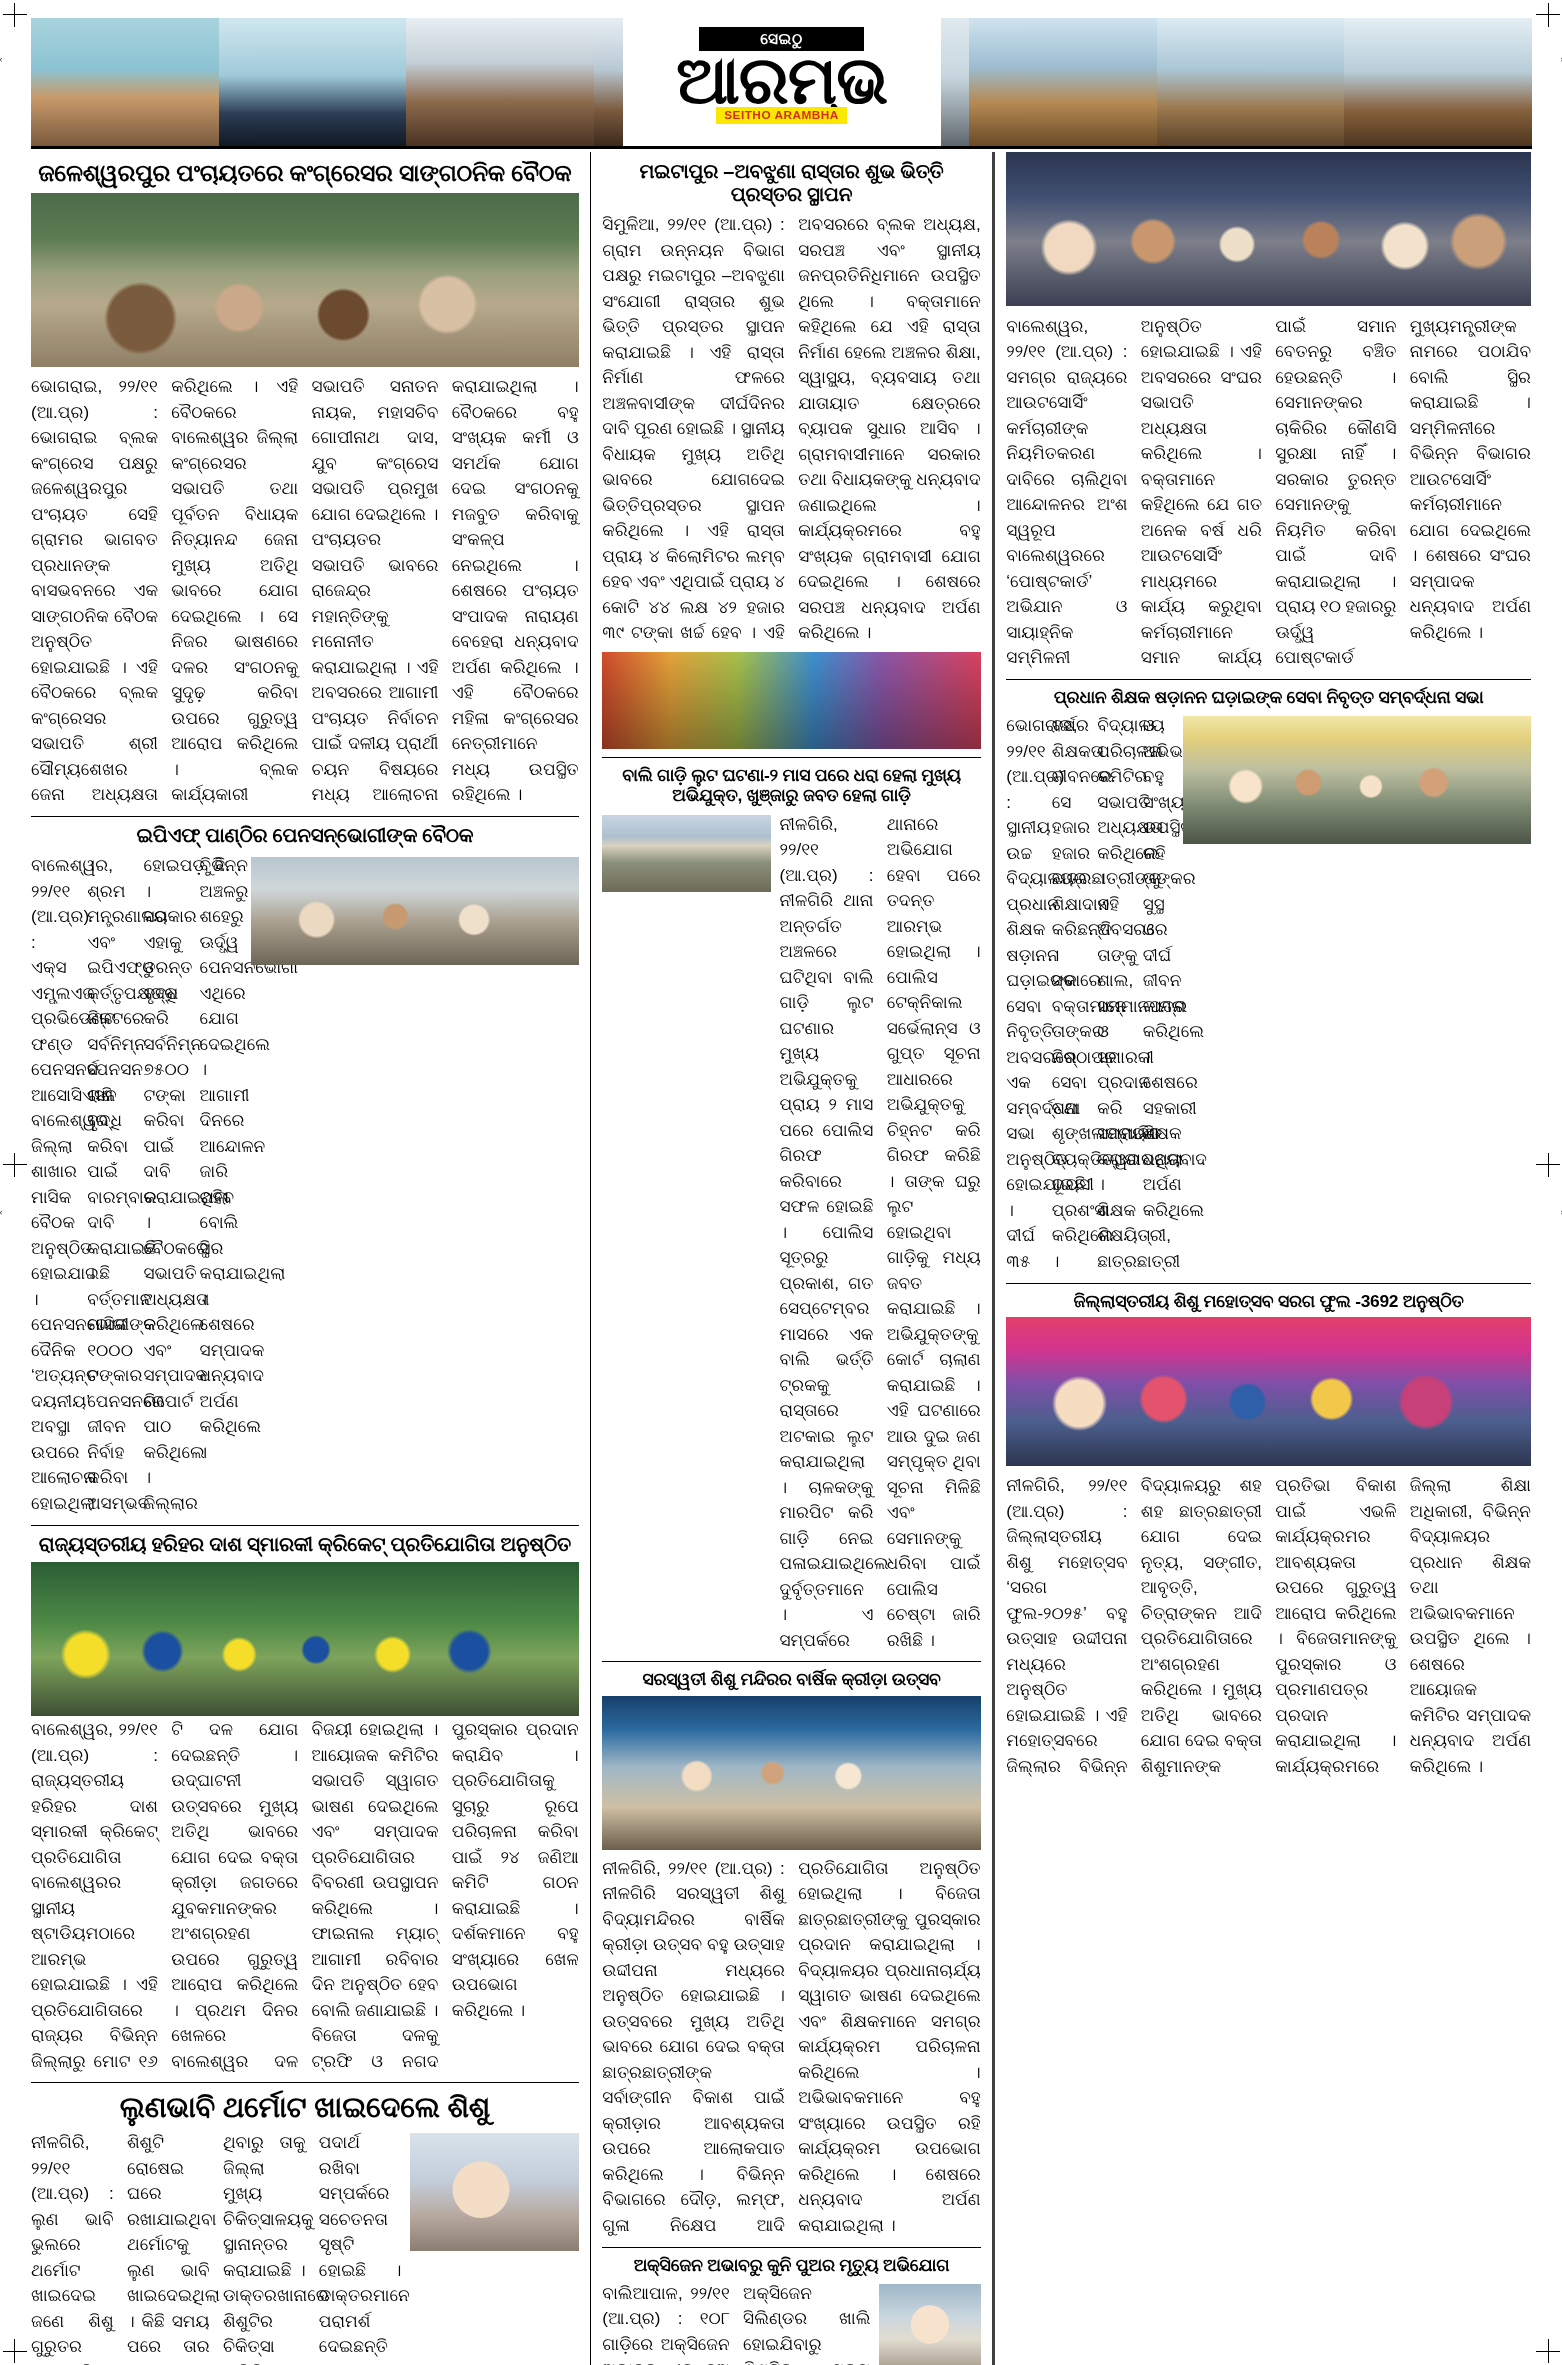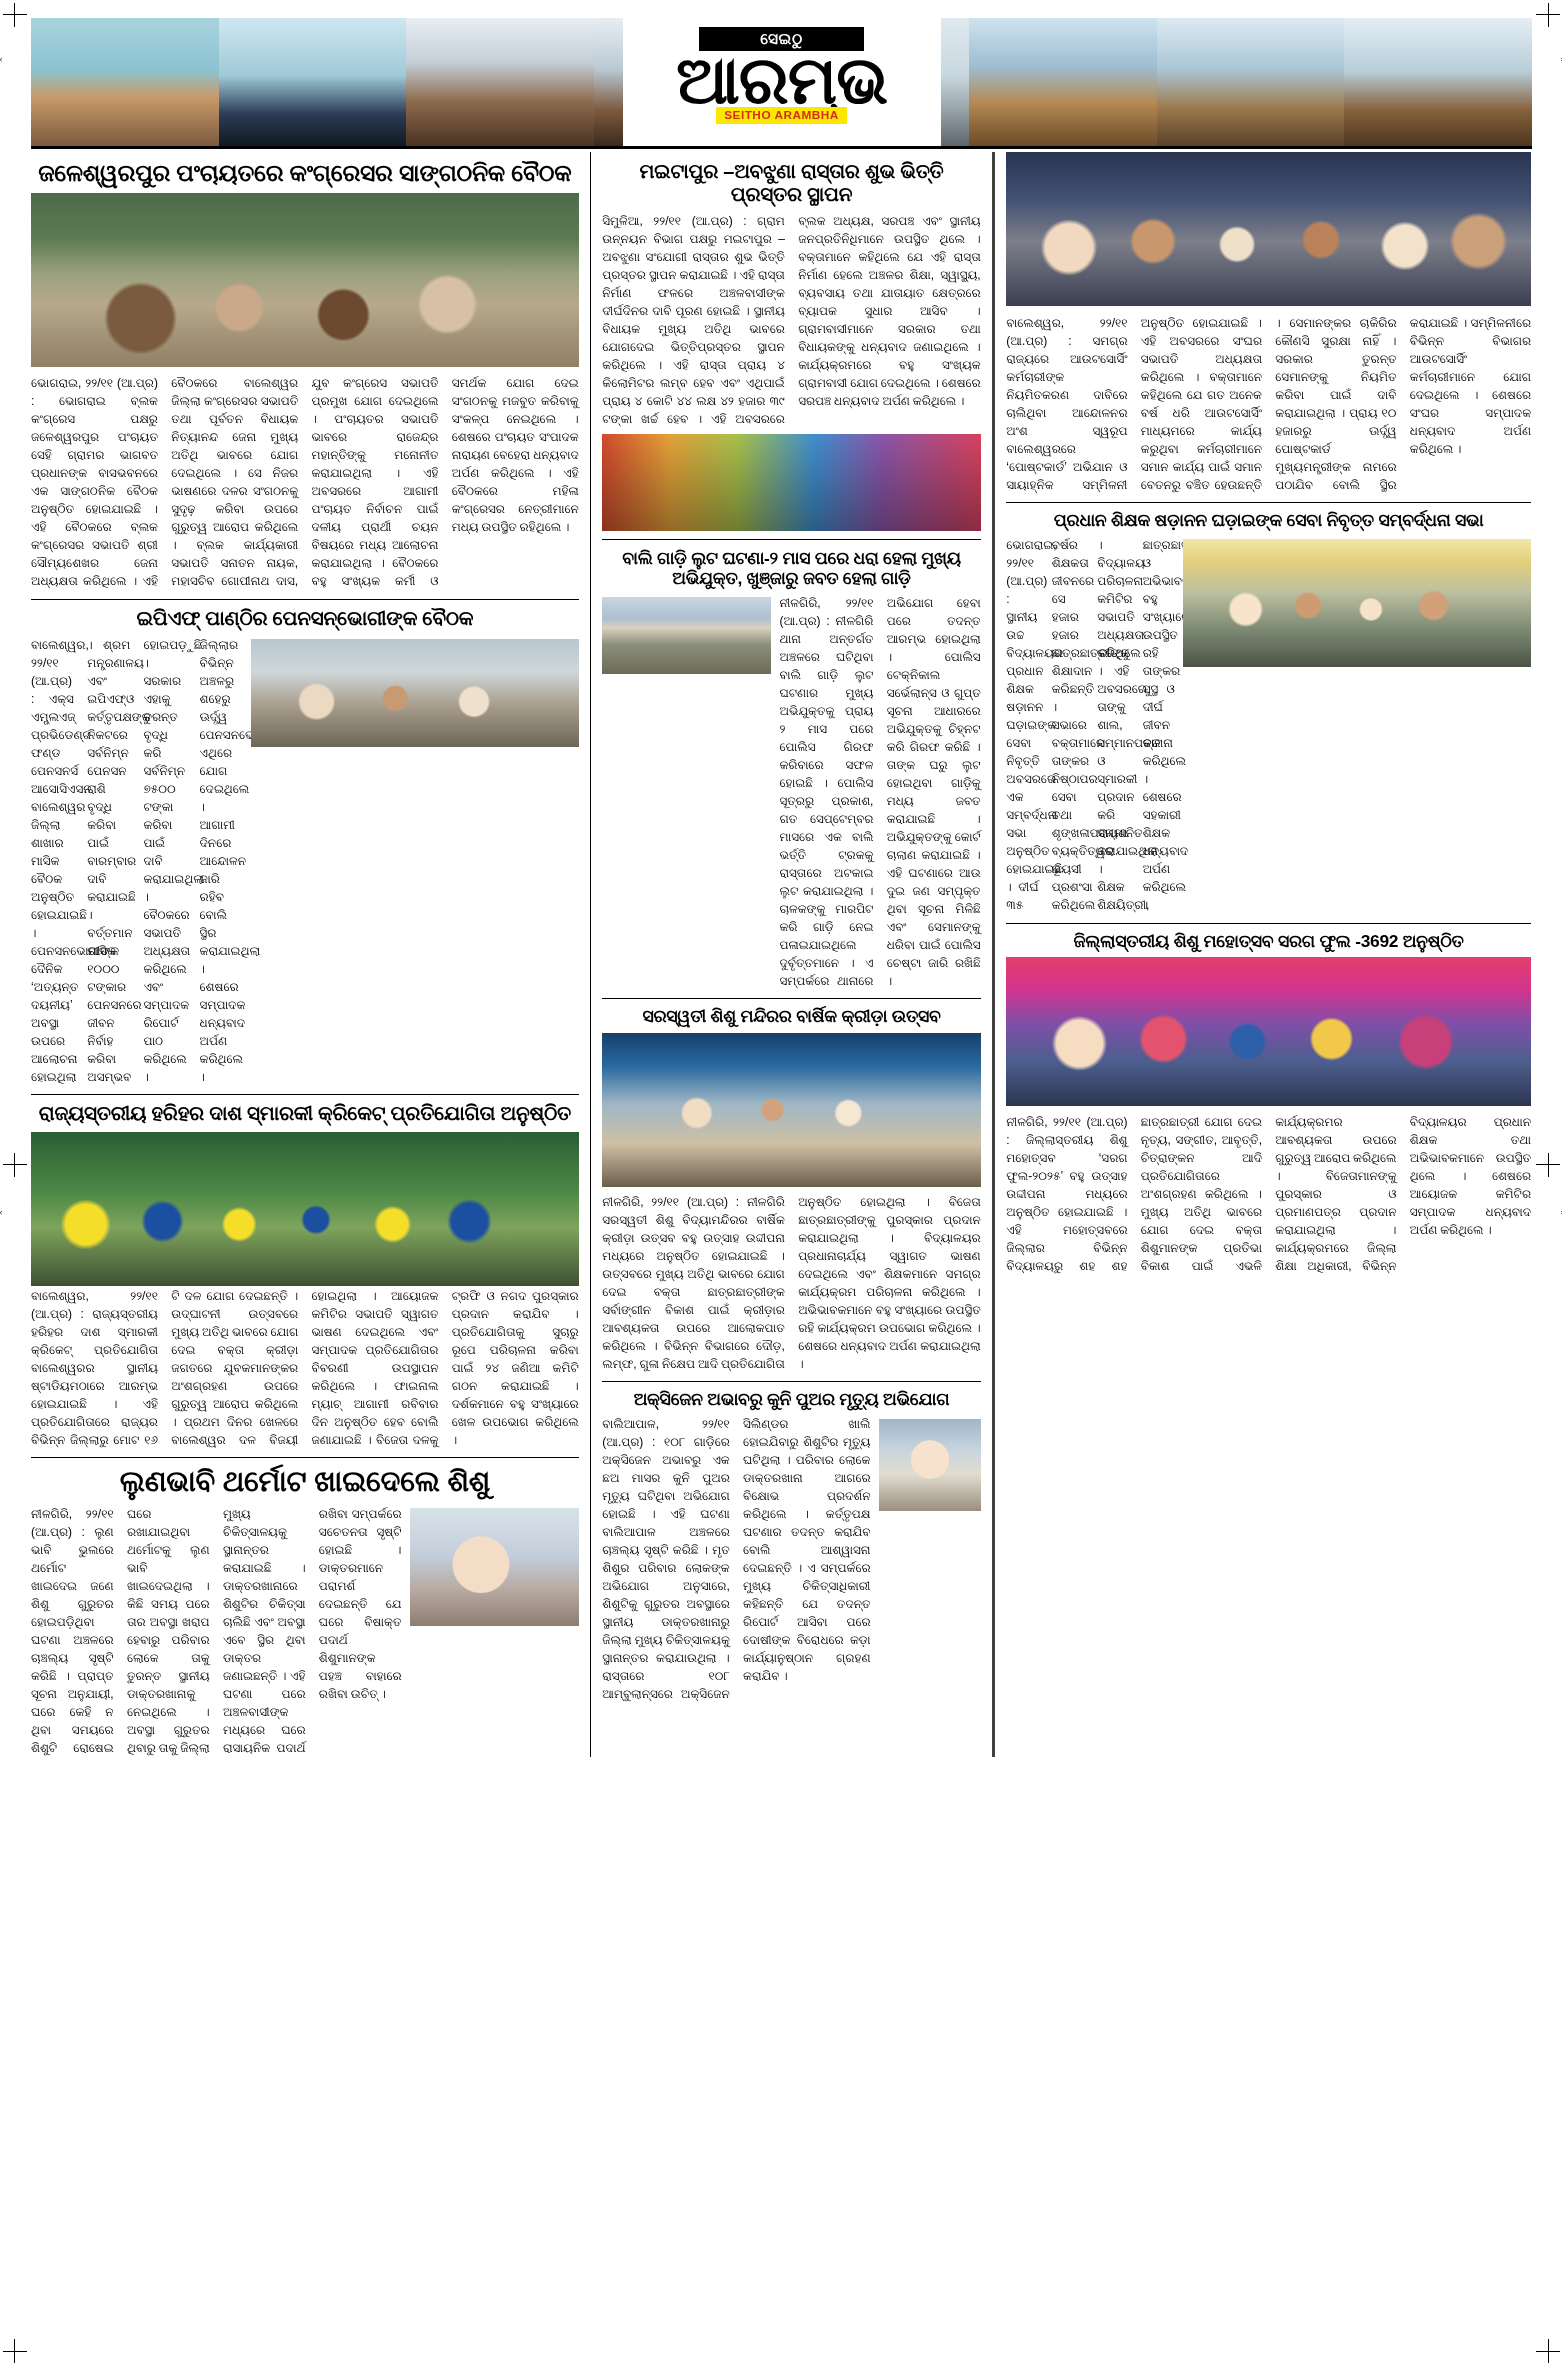--- a/index.html
+++ b/index.html
@@ -77,21 +77,21 @@
     font-size:23.6px; line-height:1.16; font-weight:bold;
     text-align:center; margin:7.2px 0 6.1px; letter-spacing:-0.3px;
   }
   h2.hl.sm { font-size:20px; }
   h2.hl.xs { font-size:17.4px; }
   h2.hl.big { font-size:29px; }
 
   .photo { width:100%; position:relative; overflow:hidden; background:#dfe6ec; }
   .photo i { position:absolute; inset:0; }
 
-  .body { column-gap:13.3px; font-size:12px; line-height:1.5;
+  .body { column-gap:13.3px; font-size:17px; line-height:1.5;
           text-align:justify; hyphens:auto; word-spacing:-0.5px; }
   .body p { margin:0 0 0 0; text-indent:0; }
   .c2 { column-count:2; }
   .c4 { column-count:4; }
 
   .sep { border-top:1px solid #000; margin:8.2px 0 0; }
 
   .floatimg { float:right; margin:3.1px 0 4.1px 8.2px; }
   .floatimg-l { float:left; margin:3.1px 8.2px 4.1px 0; }
 

